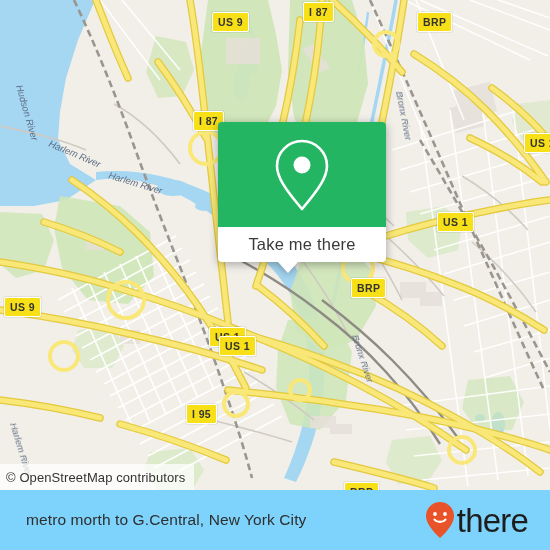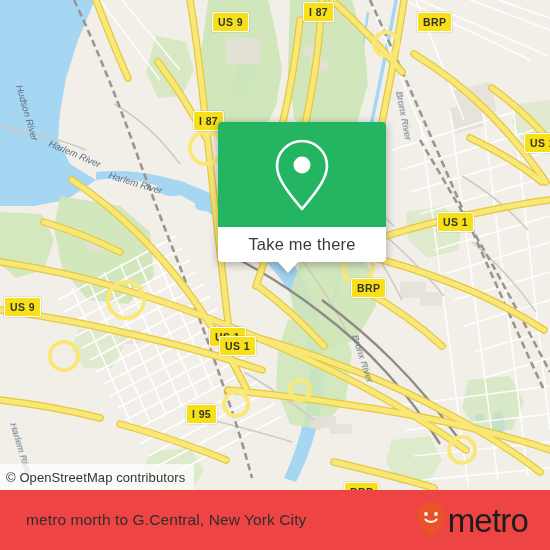--- a/index.html
+++ b/index.html
@@ -85,21 +85,21 @@
     border-top: 11px solid #ffffff;
   }
 
   
   #footer {
     position: absolute;
     left: 0;
     top: 490px;
     width: 550px;
     height: 60px;
-    background: #ef4444;
+    background: #7dd3fc;
     display: flex;
     align-items: center;
     justify-content: space-between;
     padding: 0 22px 0 26px;
     box-sizing: border-box;
   }
   #footer-title {
     font-size: 15.5px;
     color: #2e2e2e;
     letter-spacing: 0.1px;
@@ -407,17 +407,17 @@
     <div id="footer-title">metro morth to G.Central, New York City</div>
     <div id="logo">
       <span>
         <svg width="30" height="38" viewBox="0 0 30 38" xmlns="http://www.w3.org/2000/svg">
           <path d="M15 1 C7.3 1 1 7.3 1 15 C1 22 7 29.5 15 37 C23 29.5 29 22 29 15 C29 7.3 22.7 1 15 1 Z" fill="#e8532a"></path>
           <circle cx="10" cy="13" r="1.9" fill="#ffffff"></circle>
           <circle cx="20" cy="13" r="1.9" fill="#ffffff"></circle>
           <path d="M9.5 18.5 C11.6 21.6 18.4 21.6 20.5 18.5" stroke="#ffffff" stroke-width="2.1" fill="none" stroke-linecap="round"></path>
         </svg>
       </span>
-      <span id="logo-word">metro</span>
+      <span id="logo-word">there</span>
     </div>
   </div>
 
 </div>
 
 </body></html>

